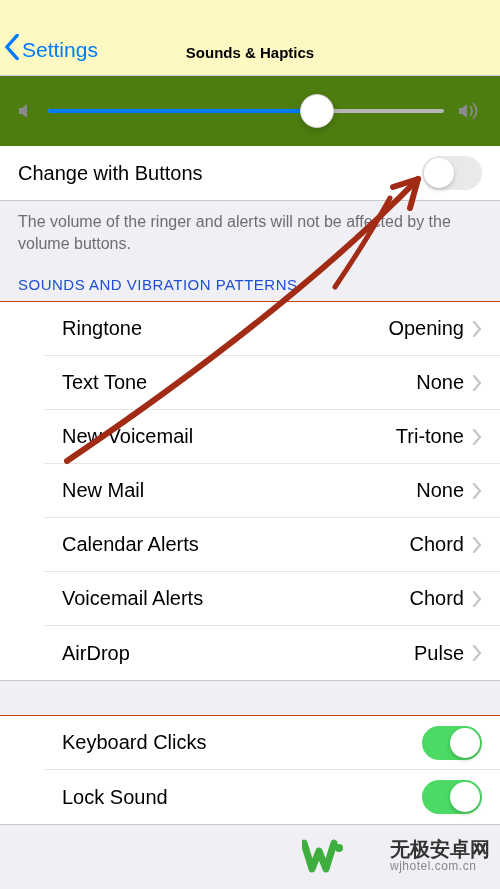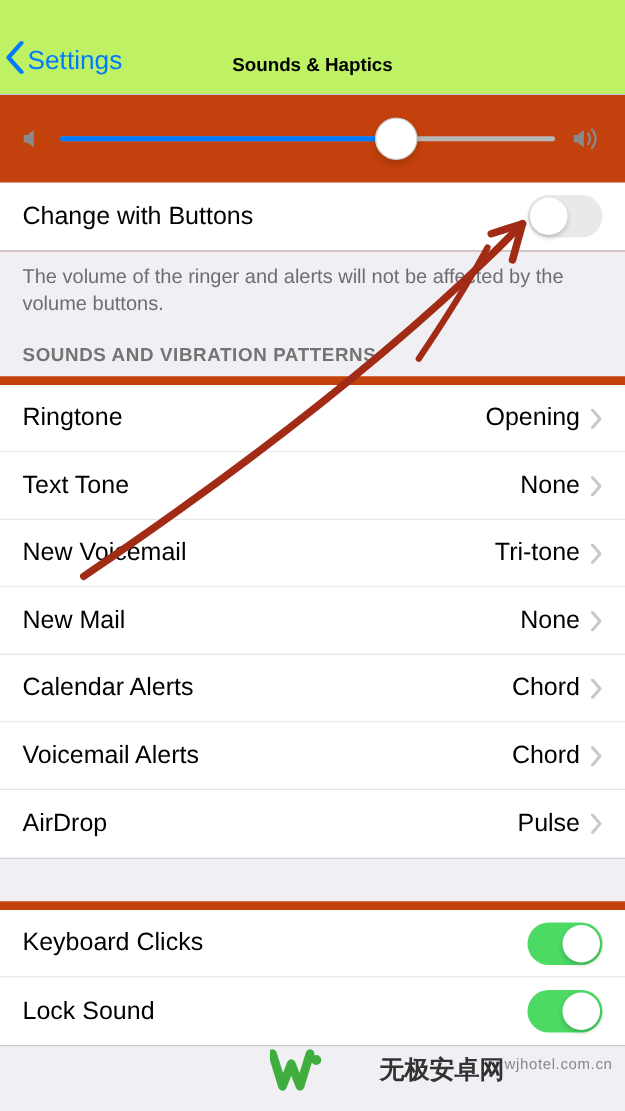--- a/index.html
+++ b/index.html
@@ -7,21 +7,21 @@
   body {
     width:500px; height:889px;
     font-family: -apple-system, "Helvetica Neue", Helvetica, Arial, sans-serif;
     background:#efeff4;
     color:#000;
     overflow:hidden;
     position:relative;
   }
   .navbar {
     height:76px;
-    background:#bef264;
+    background:#fef9c3;
     border-bottom:1px solid #c8c7cc;
     position:relative;
     display:flex;
     align-items:flex-end;
     padding-bottom:14px;
   }
   .back-btn {
     position:absolute; left:4px; bottom:10px;
     display:flex; align-items:center;
     color:#007aff;
@@ -30,21 +30,21 @@
   .back-btn svg { width:16px; height:26px; }
   .back-label { margin-left:2px; }
   .nav-title {
     width:100%;
     text-align:center;
     font-size:15px;
     font-weight:600;
     color:#000;
   }
   .slider-section {
-    background:#c2410c;
+    background:#4d7c0f;
     border-bottom:1px solid #c8c7cc;
   }
   .slider-row {
     height:70px;
     display:flex; align-items:center;
     padding:0 18px;
     gap:14px;
   }
   .slider-track {
     flex:1; position:relative; height:4px;
@@ -91,43 +91,43 @@
   .toggle.on .toggle-knob { left:28px; }
   .section-gap-text {
     padding:10px 18px 22px 18px;
     font-size:16px;
     color:#6d6d72;
     line-height:1.35;
   }
   .section-header {
     padding:0 18px 8px 18px;
     font-size:15px;
-    color:#737373;
+    color:#1d4ed8;
     letter-spacing:0.5px;
-    font-weight:bold;
   }
   .group {
     background:#fff;
-    border-top:7px solid #c2410c;
+    border-top:1px solid #c2410c;
     border-bottom:1px solid #c8c7cc;
+    padding-left:44px;
   }
   .group .row { border-bottom:1px solid #e5e5e5; margin-left:0; }
   .group .row:last-child { border-bottom:none; }
   .vol-icon { color:#8a8a8e; display:flex; align-items:center; }
   .arrow-overlay {
     position:absolute; left:0; top:0; width:500px; height:889px;
     pointer-events:none;
   }
   .watermark {
     position:absolute; right:10px; bottom:14px;
     display:flex; align-items:center; gap:8px;
     pointer-events:none;
   }
   .wm-logo { width:44px; height:38px; position:relative; }
-  .wm-text { display:flex; flex-direction:row; line-height:1.1;margin-left:36px; }
+  .wm-text { display:flex; flex-direction:column; line-height:1.1;margin-left:36px; }
   .wm-main { font-size:20px; font-weight:700; color:#333; }
   .wm-sub { font-size:12px; color:#888; letter-spacing:0.5px; }
   .spacer-gap { height:34px; }
 </style>
 </head>
 <body>
 
 <div class="navbar">
   <div class="back-btn">
     <span>

